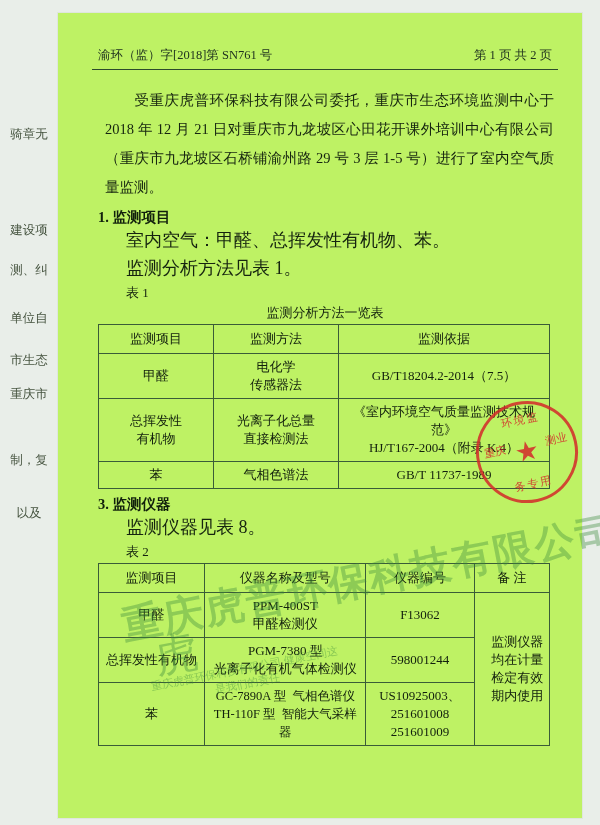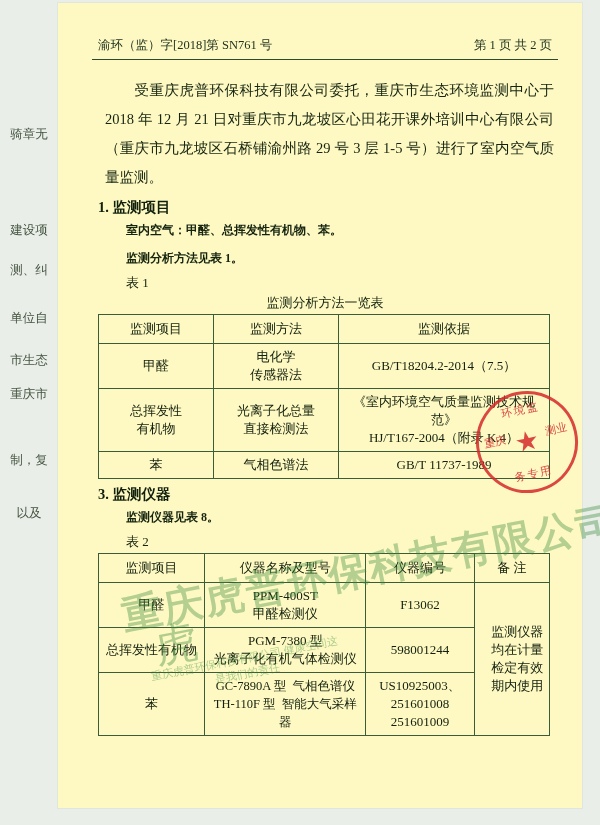--- a/index.html
+++ b/index.html
@@ -12,24 +12,24 @@
     background: #e9eee9;
     font-family: "Liberation Serif", "DejaVu Serif", serif;
     overflow: hidden;
     position: relative;
   }
 
   
   .page {
     position: absolute;
     left: 58px;
-    top: 3px;
+    top: 13px;
     width: 524px;
     height: 805px;
-    background: #fef9c3;
+    background: #bef264;
     box-shadow: 0 0 0 1px #dfe6dd;
   }
   .page-inner {
     position: absolute;
     left: 34px;
     top: 34px;
     right: 24px;
   }
 
   
@@ -84,25 +84,24 @@
   }
   .para .indent { display: inline-block; width: 29px; }
 
   .sec {
     font-size: 14.5px;
     font-weight: bold;
     color: #11200c;
     margin: 6px 0 1px 6px;
   }
   .sub {
-    font-size: 12px;
+    font-size: 18px;
     color: #15240f;
     margin: 0 0 4px 34px;
     line-height: 24px;
-    font-weight: bold;
   }
   .tbl-caption {
     font-size: 13px;
     color: #15240f;
     margin: 2px 0 2px 0;
     text-align: center;
   }
   .tbl-caption.left-lbl {
     text-align: left;
     margin-left: 34px;

